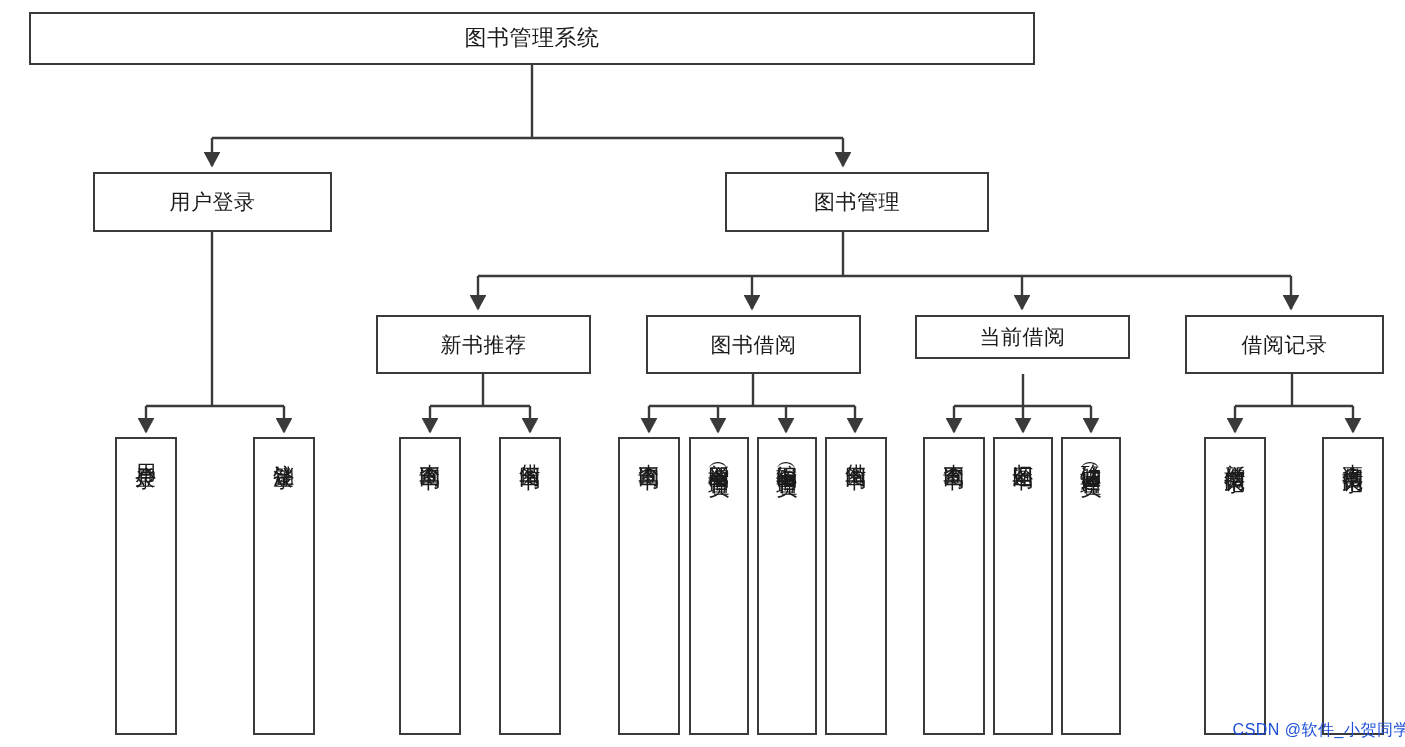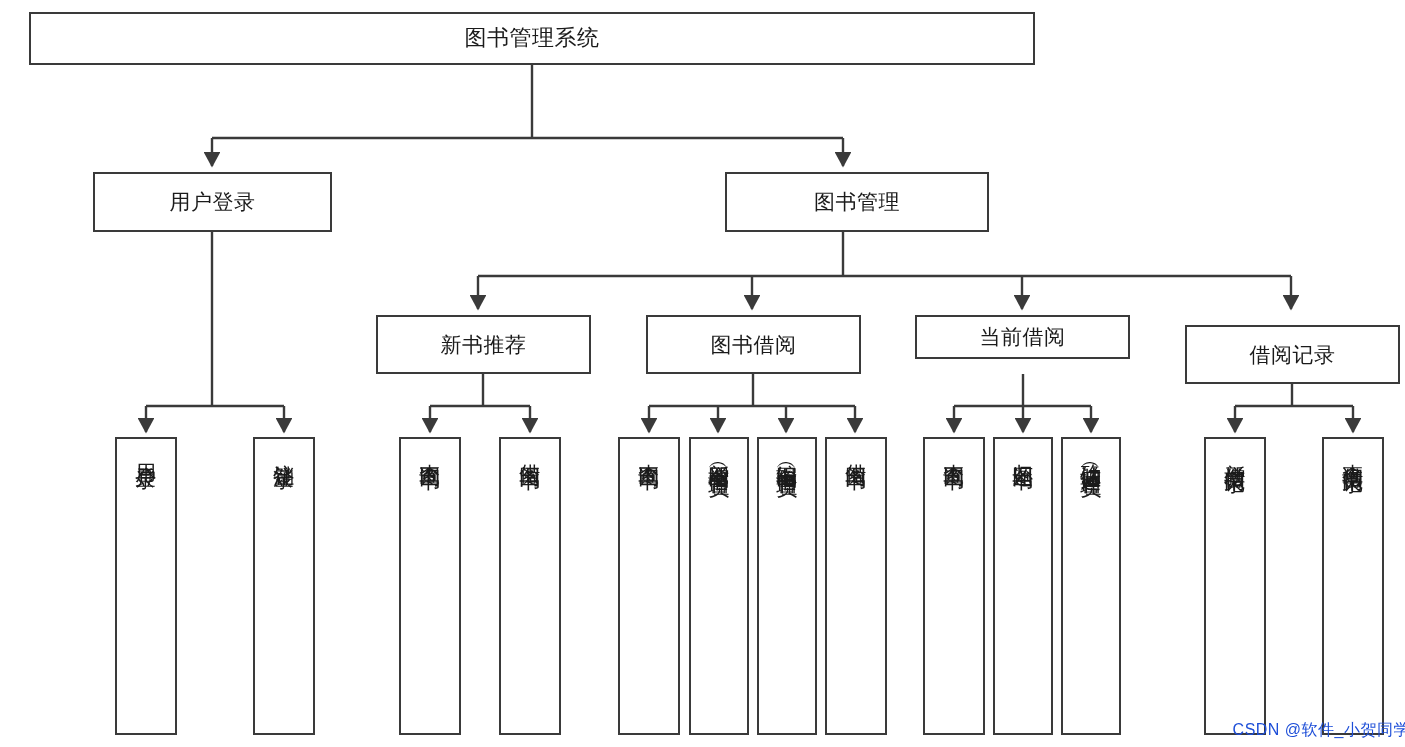--- a/index.html
+++ b/index.html
@@ -149,21 +149,21 @@
   </div>
 
   <div class="node h" style="left:363px; top:315px; width:215px; height:59px;">
     <span class="node-label">新书推荐</span>
   </div>
 
   <div class="node h" style="left:902px; top:315px; width:215px; height:44px;">
     <span class="node-label">当前借阅</span>
   </div>
 
-  <div class="node h" style="left:1172px; top:325px; width:215px; height:59px;">
+  <div class="node h" style="left:1172px; top:315px; width:199px; height:59px;">
     <span class="node-label">借阅记录</span>
   </div>
 
   <div class="node v" style="left:102px; top:437px; width:62px; height:298px;">
     <span class="node-label">用户登录</span>
   </div>
 
   <div class="node v" style="left:240px; top:437px; width:62px; height:298px;">
     <span class="node-label">注销登录</span>
   </div>

